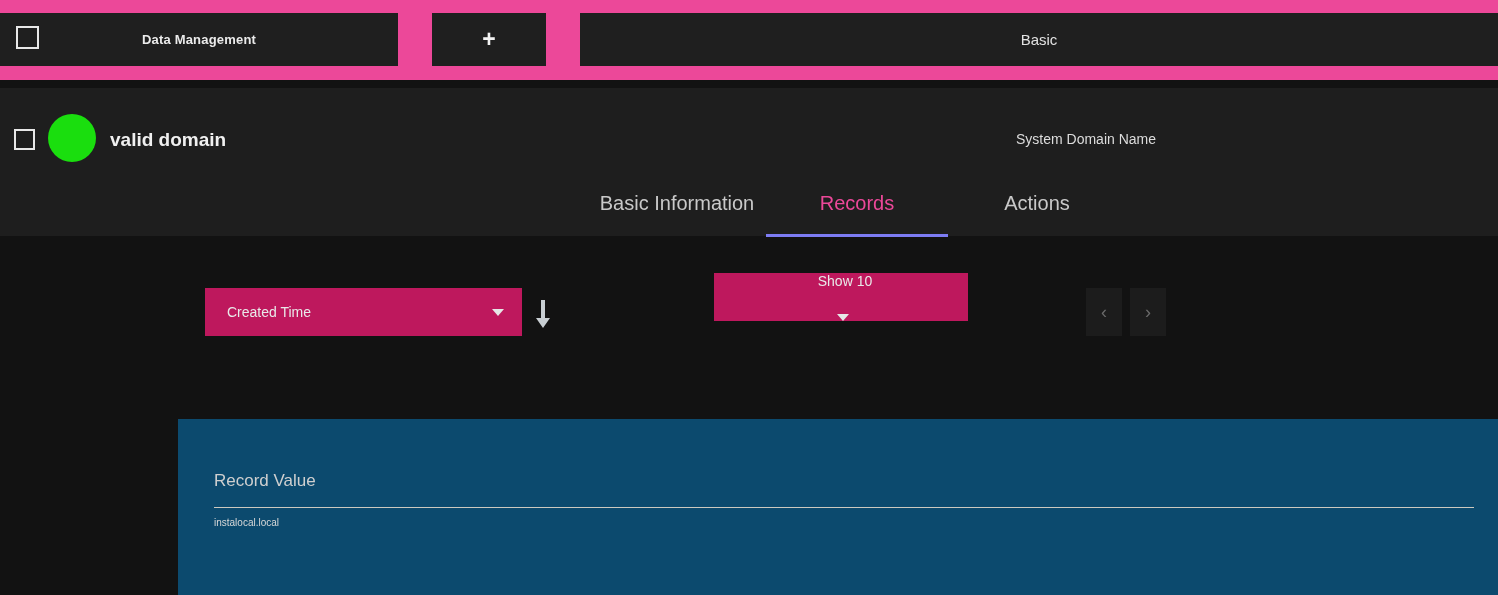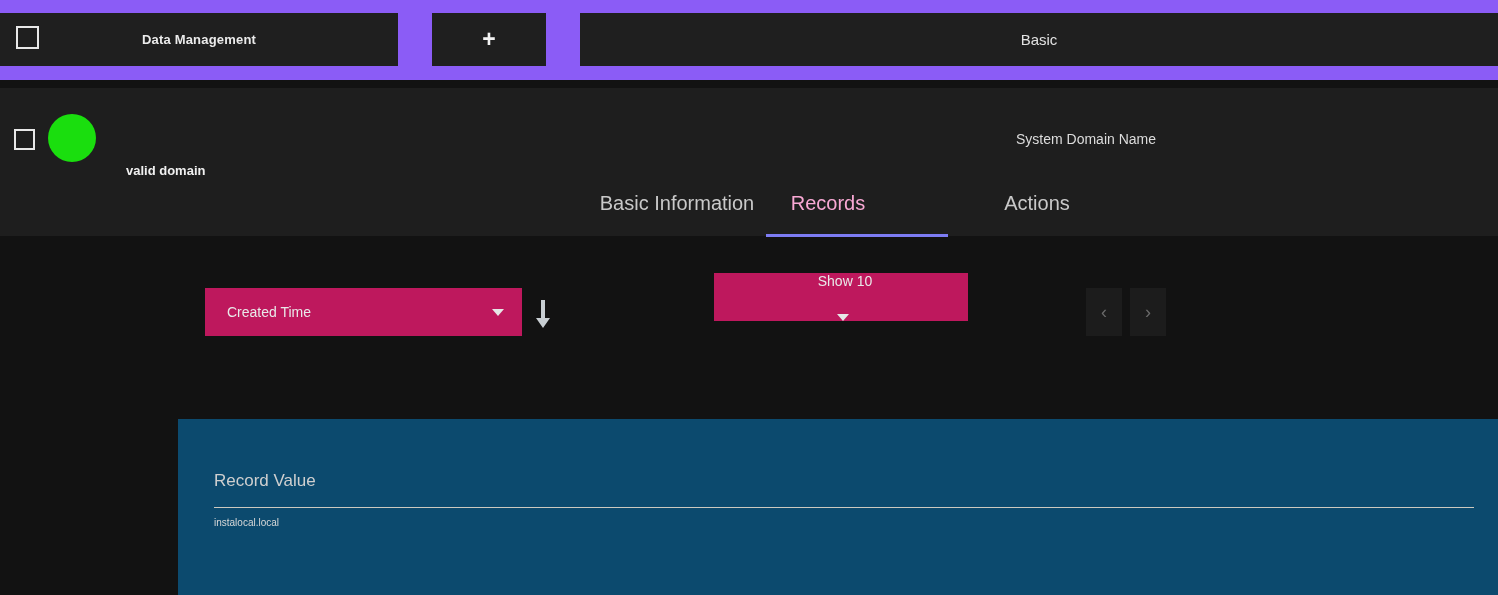--- a/index.html
+++ b/index.html
@@ -5,21 +5,21 @@
   * { margin:0; padding:0; box-sizing:border-box; }
   html, body {
     width:1498px; height:595px;
     background:#121212;
     font-family:"Liberation Sans", sans-serif;
     overflow:hidden;
   }
   .screen { position:relative; width:1498px; height:595px; background:#121212; }
 
   
-  .topbar { position:absolute; left:0; top:0; width:1498px; height:80px; background:#8b5cf6; }
+  .topbar { position:absolute; left:0; top:0; width:1498px; height:80px; background:#ec4899; }
   .tb-card {
     position:absolute; top:13px; height:53px;
     background:#1f1f1f;
     display:flex; align-items:center; justify-content:center;
   }
   .tb-card.datamgmt { left:0; width:398px; }
   .tb-card.plus     { left:432px; width:114px; }
   .tb-card.type     { left:580px; width:918px; }
 
   .tb-checkbox {
@@ -44,39 +44,39 @@
     position:absolute; left:14px; top:129px;
     width:21px; height:21px;
     border:2px solid #e8e8e8; background:transparent;
   }
   .status-dot {
     position:absolute; left:48px; top:114px;
     width:48px; height:48px; border-radius:50%;
     background:#1ade0e;
   }
   .domain-name {
-    position:absolute; left:126px; top:129px;
-    font-size:13px; font-weight:bold; color:#f0f0f0;margin-top:34px;
+    position:absolute; left:110px; top:129px;
+    font-size:19px; font-weight:bold; color:#f0f0f0;
   }
   .domain-type {
     position:absolute; left:1016px; top:131px;
     font-size:14px; color:#dcdcdc;
   }
 
   
   .tabs { position:absolute; left:0; top:190px; width:1498px; height:46px; }
   .tab {
     position:absolute; top:0; height:46px;
     font-size:20px; font-weight:normal;
     display:flex; align-items:flex-start; justify-content:center;
     padding-top:2px;
     color:#c9c9c9;
   }
   .tab-0 { left:587px; width:180px; }
-  .tab-1 { left:738px; width:180px; color:#f9a8d4; }
+  .tab-1 { left:767px; width:180px; color:#ec4899; }
   .tab-2 { left:947px; width:180px; }
   .tab-underline {
     position:absolute; left:766px; top:44px; width:182px; height:3px;
     background:#7d7cf3;
   }
 
   
   .select {
     position:absolute; height:48px;
     background:#be185d;

